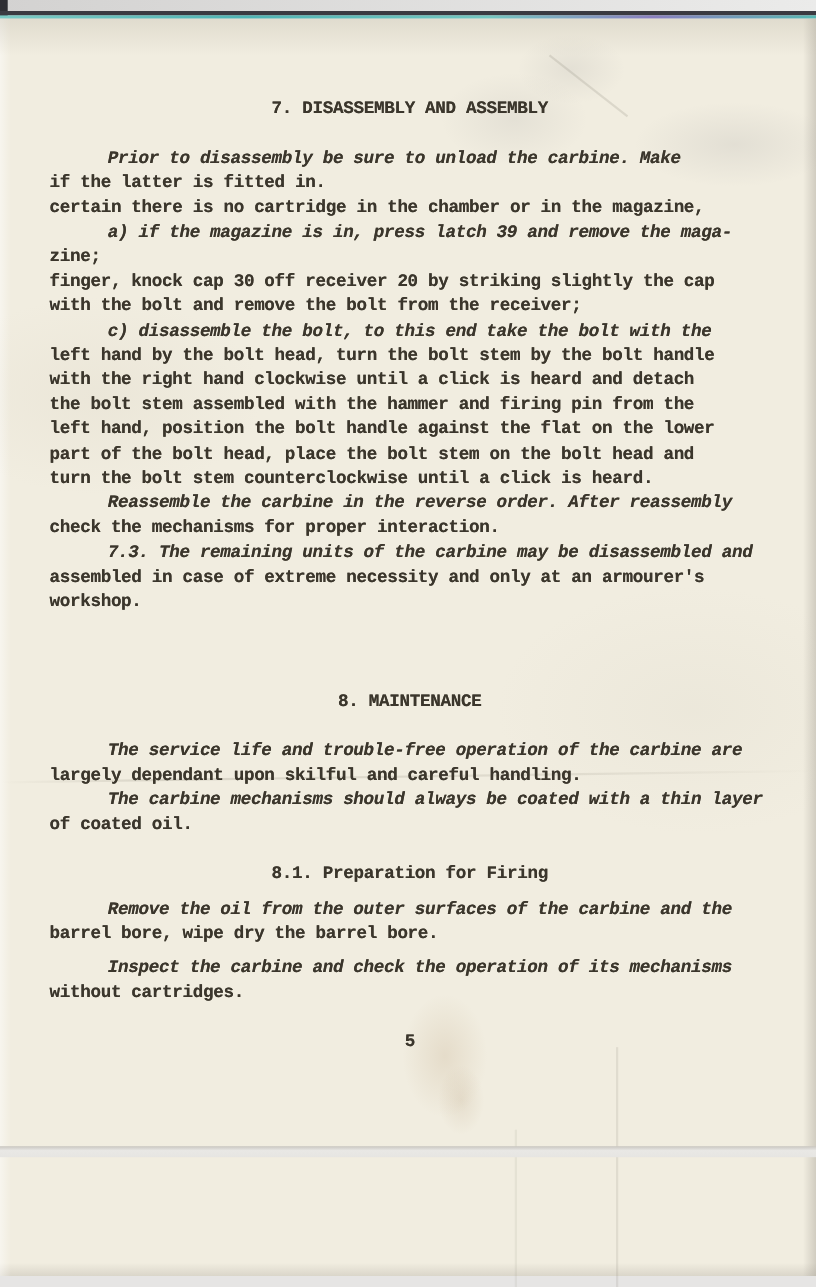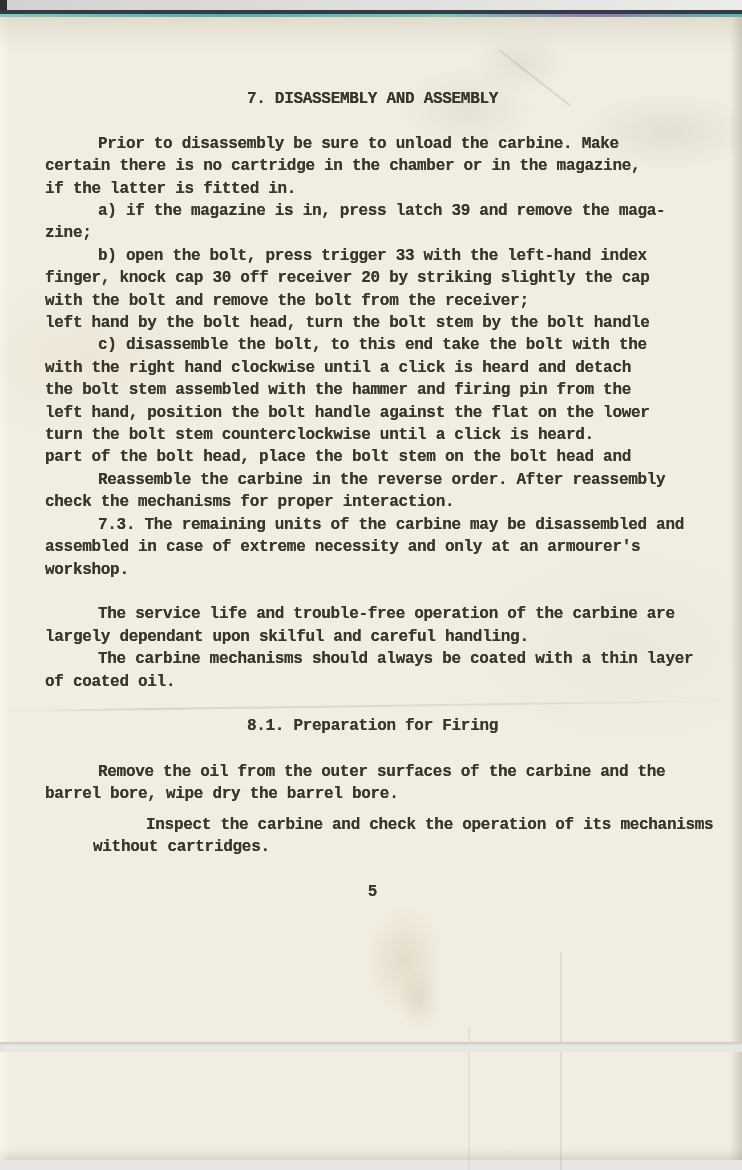--- a/index.html
+++ b/index.html
@@ -40,75 +40,75 @@
 
   .content{
     position:absolute;left:45px;top:71px;width:655px;
     color:var(--ink,#3b362c);
     font-size:16px;line-height:22.4px;font-weight:700;letter-spacing:-0.3px;
     text-shadow:0 0 0.6px rgba(59,54,44,.85);
   }
   .heading{text-align:center;}
   .pagenum{text-align:center;}
   .para .line{white-space:pre;}
-  .line.indent{padding-left:53px;}
+  .line.indent{padding-left:53px;font-style:italic;}
   .sb-none{margin-top:0;}
   .sb-blank{margin-top:22.4px;}
   .sb-large{margin-top:68px;}
-  .sb-half{margin-top:23px;}
-  .sb-small{margin-top:8px;margin-left:48px;}
+  .sb-half{margin-top:10px;}
+  .sb-small{margin-top:8px;}
 </style>
 </head>
 <body>
 
 <div class="scan">
   <div class="corner-dark"></div>
   <div class="edge-dark"></div>
   <div class="edge-teal"></div>
   <div class="paper">
     <div class="crease-d"></div>
     <div class="crease-h"></div>
     <div class="crease-v1"></div>
     <div class="crease-v2"></div>
     <div class="content">
         <div class="heading sb-none">7. DISASSEMBLY AND ASSEMBLY</div>
         <div class="para sb-blank">
           <div class="line indent">Prior to disassembly be sure to unload the carbine. Make</div>
+          <div class="line">if the latter is fitted in.</div>
           <div class="line">certain there is no cartridge in the chamber or in the magazine,</div>
-          <div class="line">if the latter is fitted in.</div>
         </div>
         <div class="para sb-none">
           <div class="line indent">a) if the magazine is in, press latch 39 and remove the maga-</div>
           <div class="line">zine;</div>
         </div>
         <div class="para sb-none">
-          <div class="line indent">b) open the bolt, press trigger 33 with the left-hand index</div>
           <div class="line">finger, knock cap 30 off receiver 20 by striking slightly the cap</div>
           <div class="line">with the bolt and remove the bolt from the receiver;</div>
         </div>
         <div class="para sb-none">
+          <div class="line indent">c) disassemble the bolt, to this end take the bolt with the</div>
           <div class="line">left hand by the bolt head, turn the bolt stem by the bolt handle</div>
-          <div class="line indent">c) disassemble the bolt, to this end take the bolt with the</div>
           <div class="line">with the right hand clockwise until a click is heard and detach</div>
           <div class="line">the bolt stem assembled with the hammer and firing pin from the</div>
         </div>
         <div class="para sb-none">
           <div class="line">left hand, position the bolt handle against the flat on the lower</div>
+          <div class="line">part of the bolt head, place the bolt stem on the bolt head and</div>
           <div class="line">turn the bolt stem counterclockwise until a click is heard.</div>
-          <div class="line">part of the bolt head, place the bolt stem on the bolt head and</div>
         </div>
         <div class="para sb-none">
           <div class="line indent">Reassemble the carbine in the reverse order. After reassembly</div>
           <div class="line">check the mechanisms for proper interaction.</div>
         </div>
         <div class="para sb-none">
           <div class="line indent">7.3. The remaining units of the carbine may be disassembled and</div>
           <div class="line">assembled in case of extreme necessity and only at an armourer's</div>
           <div class="line">workshop.</div>
         </div>
+        <div class="heading sb-large">8. MAINTENANCE</div>
         <div class="para sb-blank">
           <div class="line indent">The service life and trouble-free operation of the carbine are</div>
           <div class="line">largely dependant upon skilful and careful handling.</div>
         </div>
         <div class="para sb-none">
           <div class="line indent">The carbine mechanisms should always be coated with a thin layer</div>
           <div class="line">of coated oil.</div>
         </div>
         <div class="heading sb-blank">8.1. Preparation for Firing</div>
         <div class="para sb-half">

